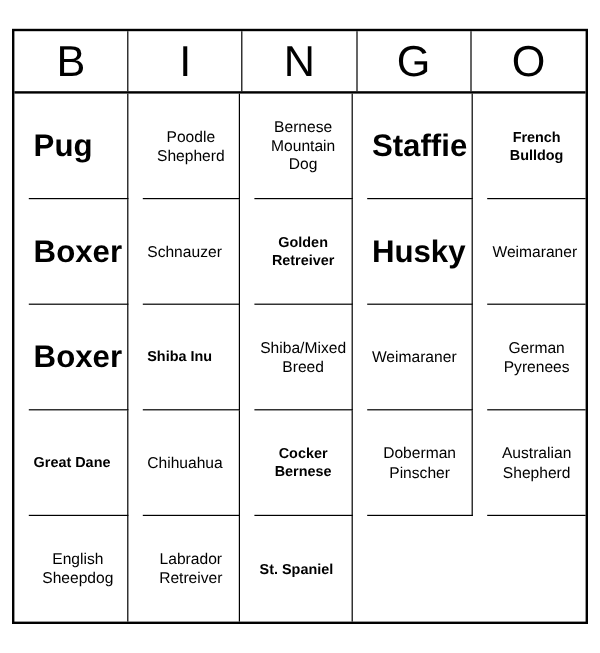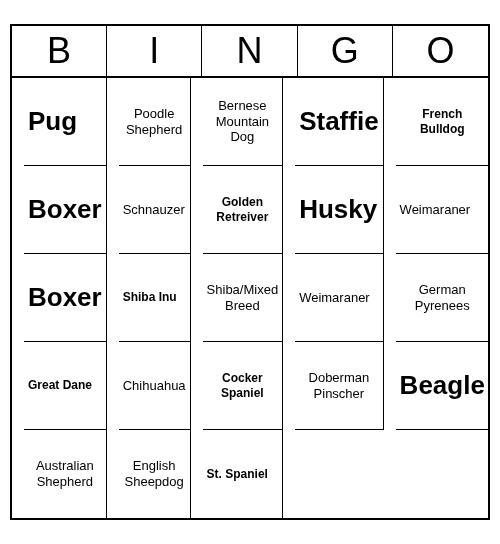--- a/index.html
+++ b/index.html
@@ -122,31 +122,31 @@
       <div class="cell">
         <span class="cell-text small">German Pyrenees</span>
       </div>
       <div class="cell">
         <span class="cell-text medium">Great Dane</span>
       </div>
       <div class="cell">
         <span class="cell-text small">Chihuahua</span>
       </div>
       <div class="cell">
-        <span class="cell-text medium">Cocker Spaniel</span>
+        <span class="cell-text medium">Cocker Bernese</span>
       </div>
       <div class="cell">
         <span class="cell-text small">Doberman Pinscher</span>
-      </div>
-      <div class="cell">
-        <span class="cell-text large">Beagle</span>
       </div>
       <div class="cell">
         <span class="cell-text small">Australian Shepherd</span>
       </div>
       <div class="cell">
         <span class="cell-text small">English Sheepdog</span>
       </div>
       <div class="cell">
+        <span class="cell-text small">Labrador Retreiver</span>
+      </div>
+      <div class="cell">
         <span class="cell-text medium">St. Spaniel</span>
       </div>
     </div>
 </div>
 
 </body></html>

